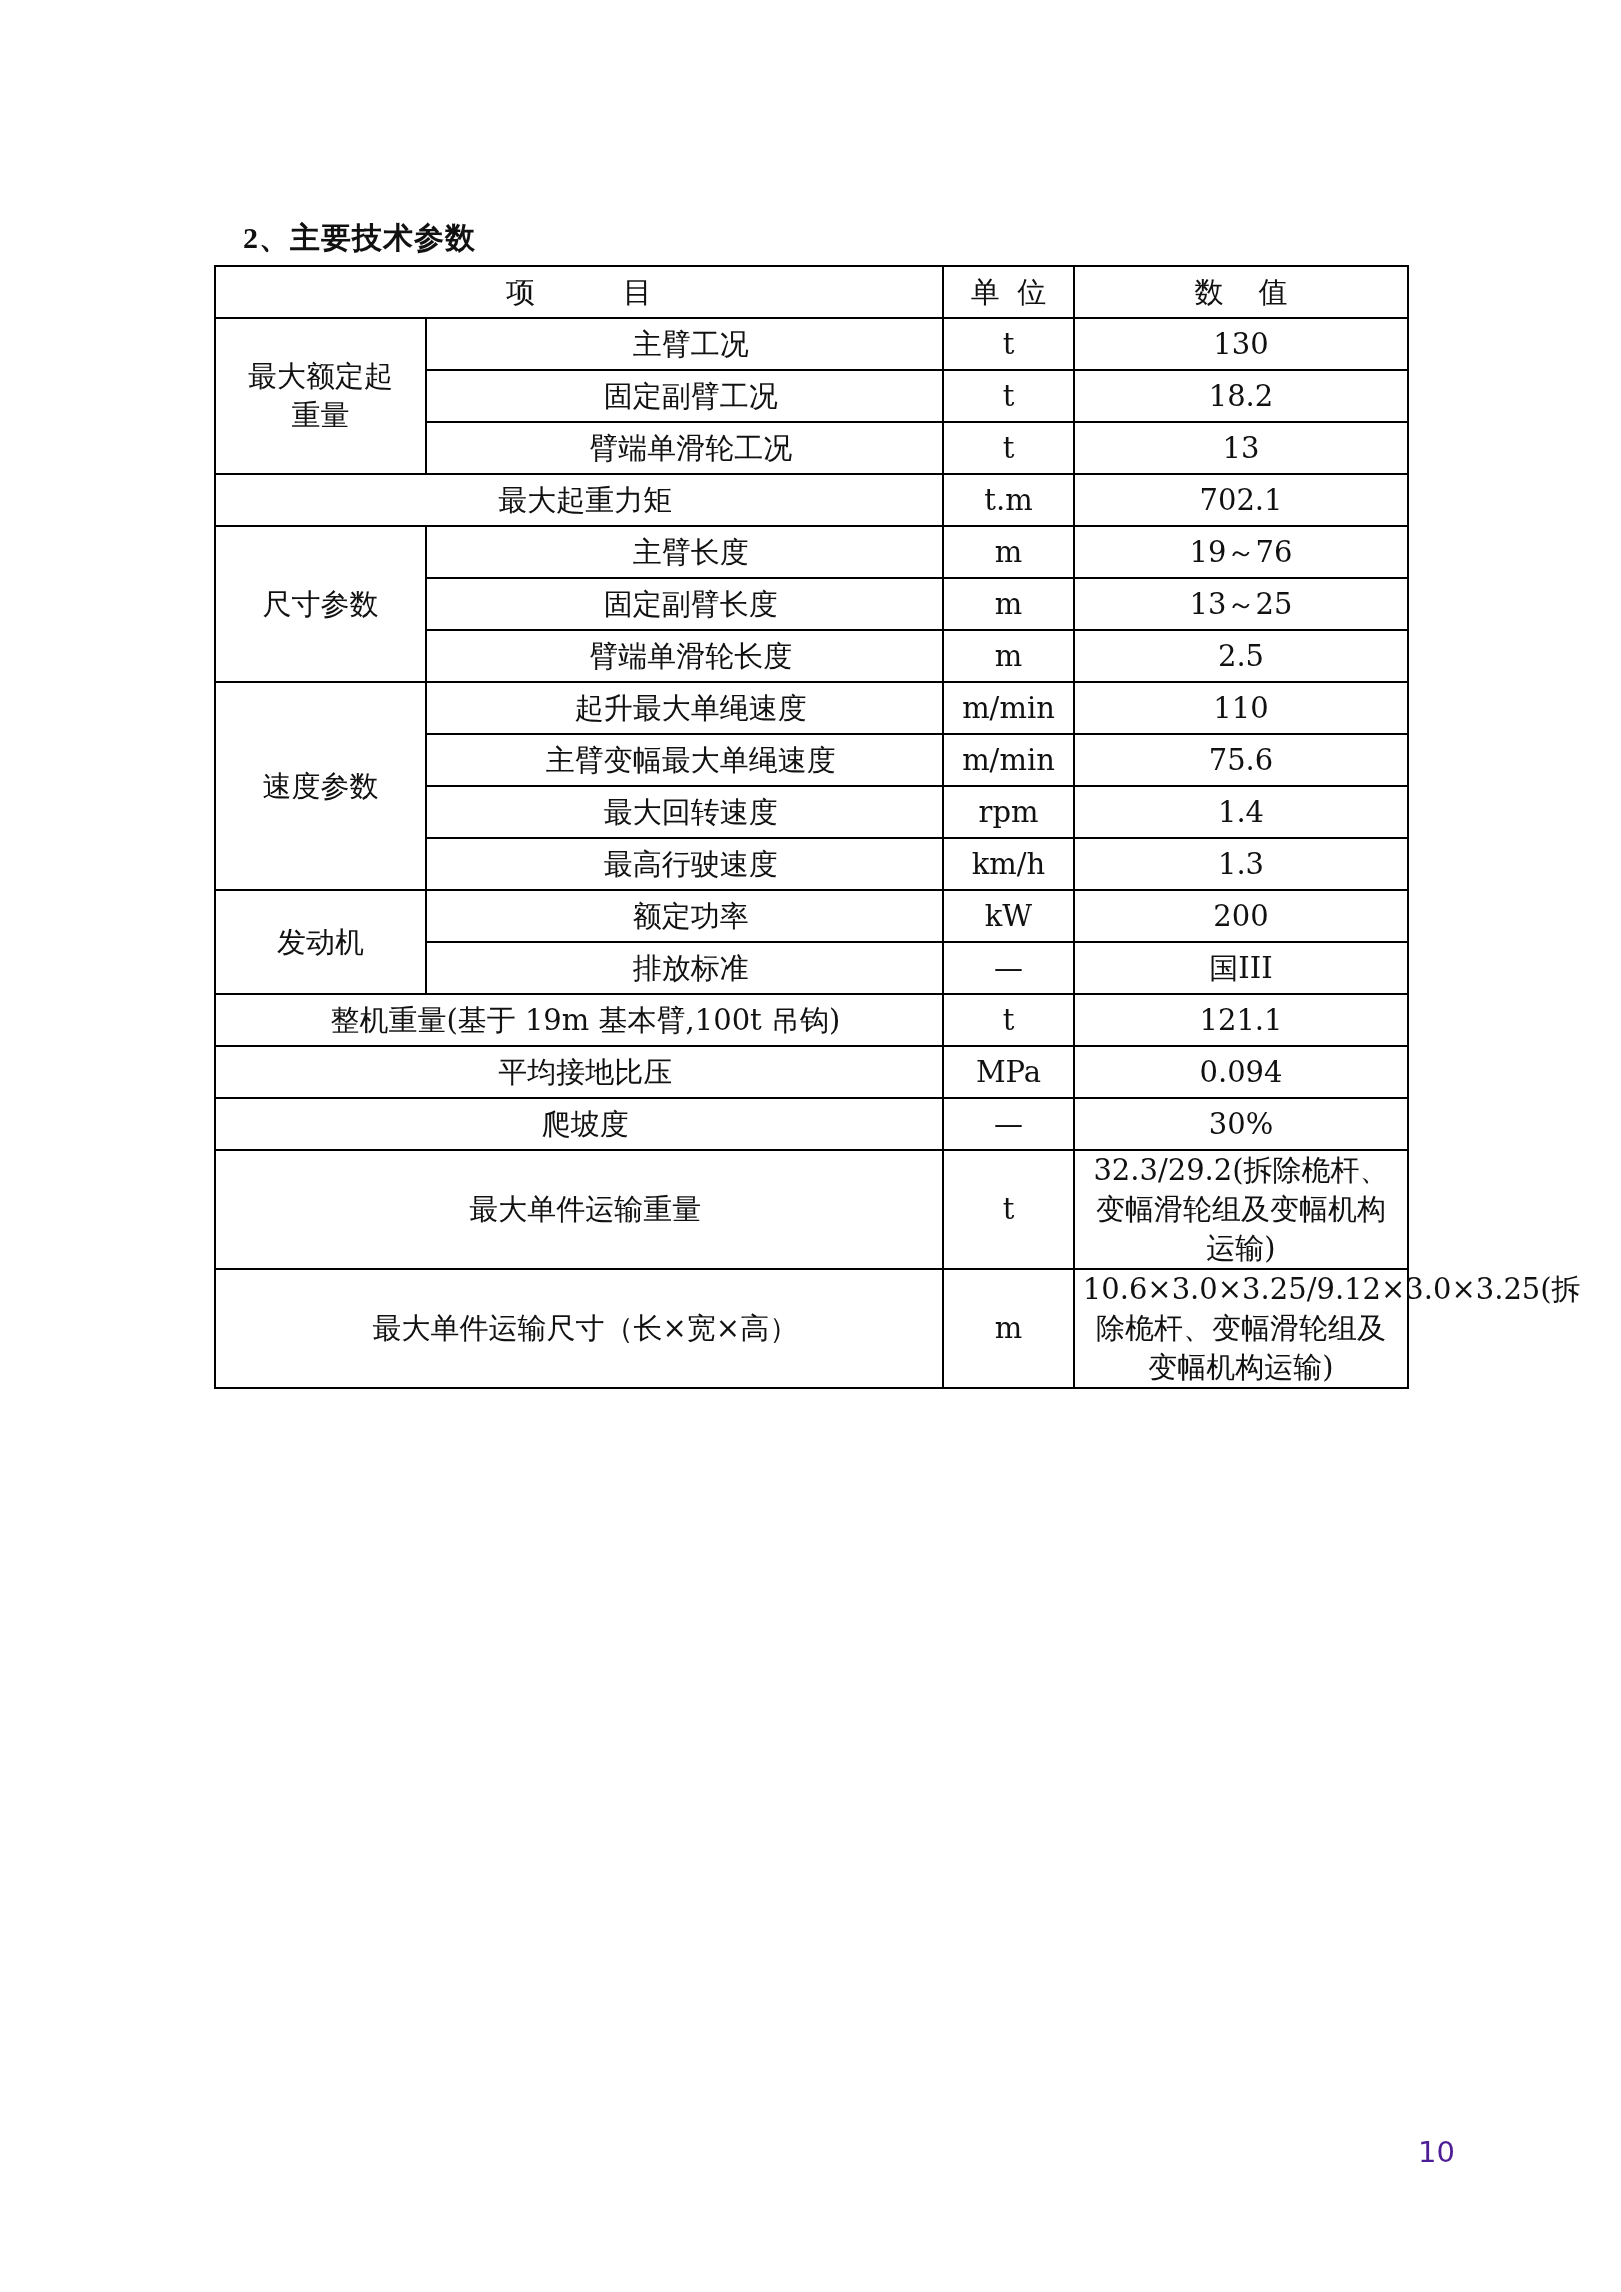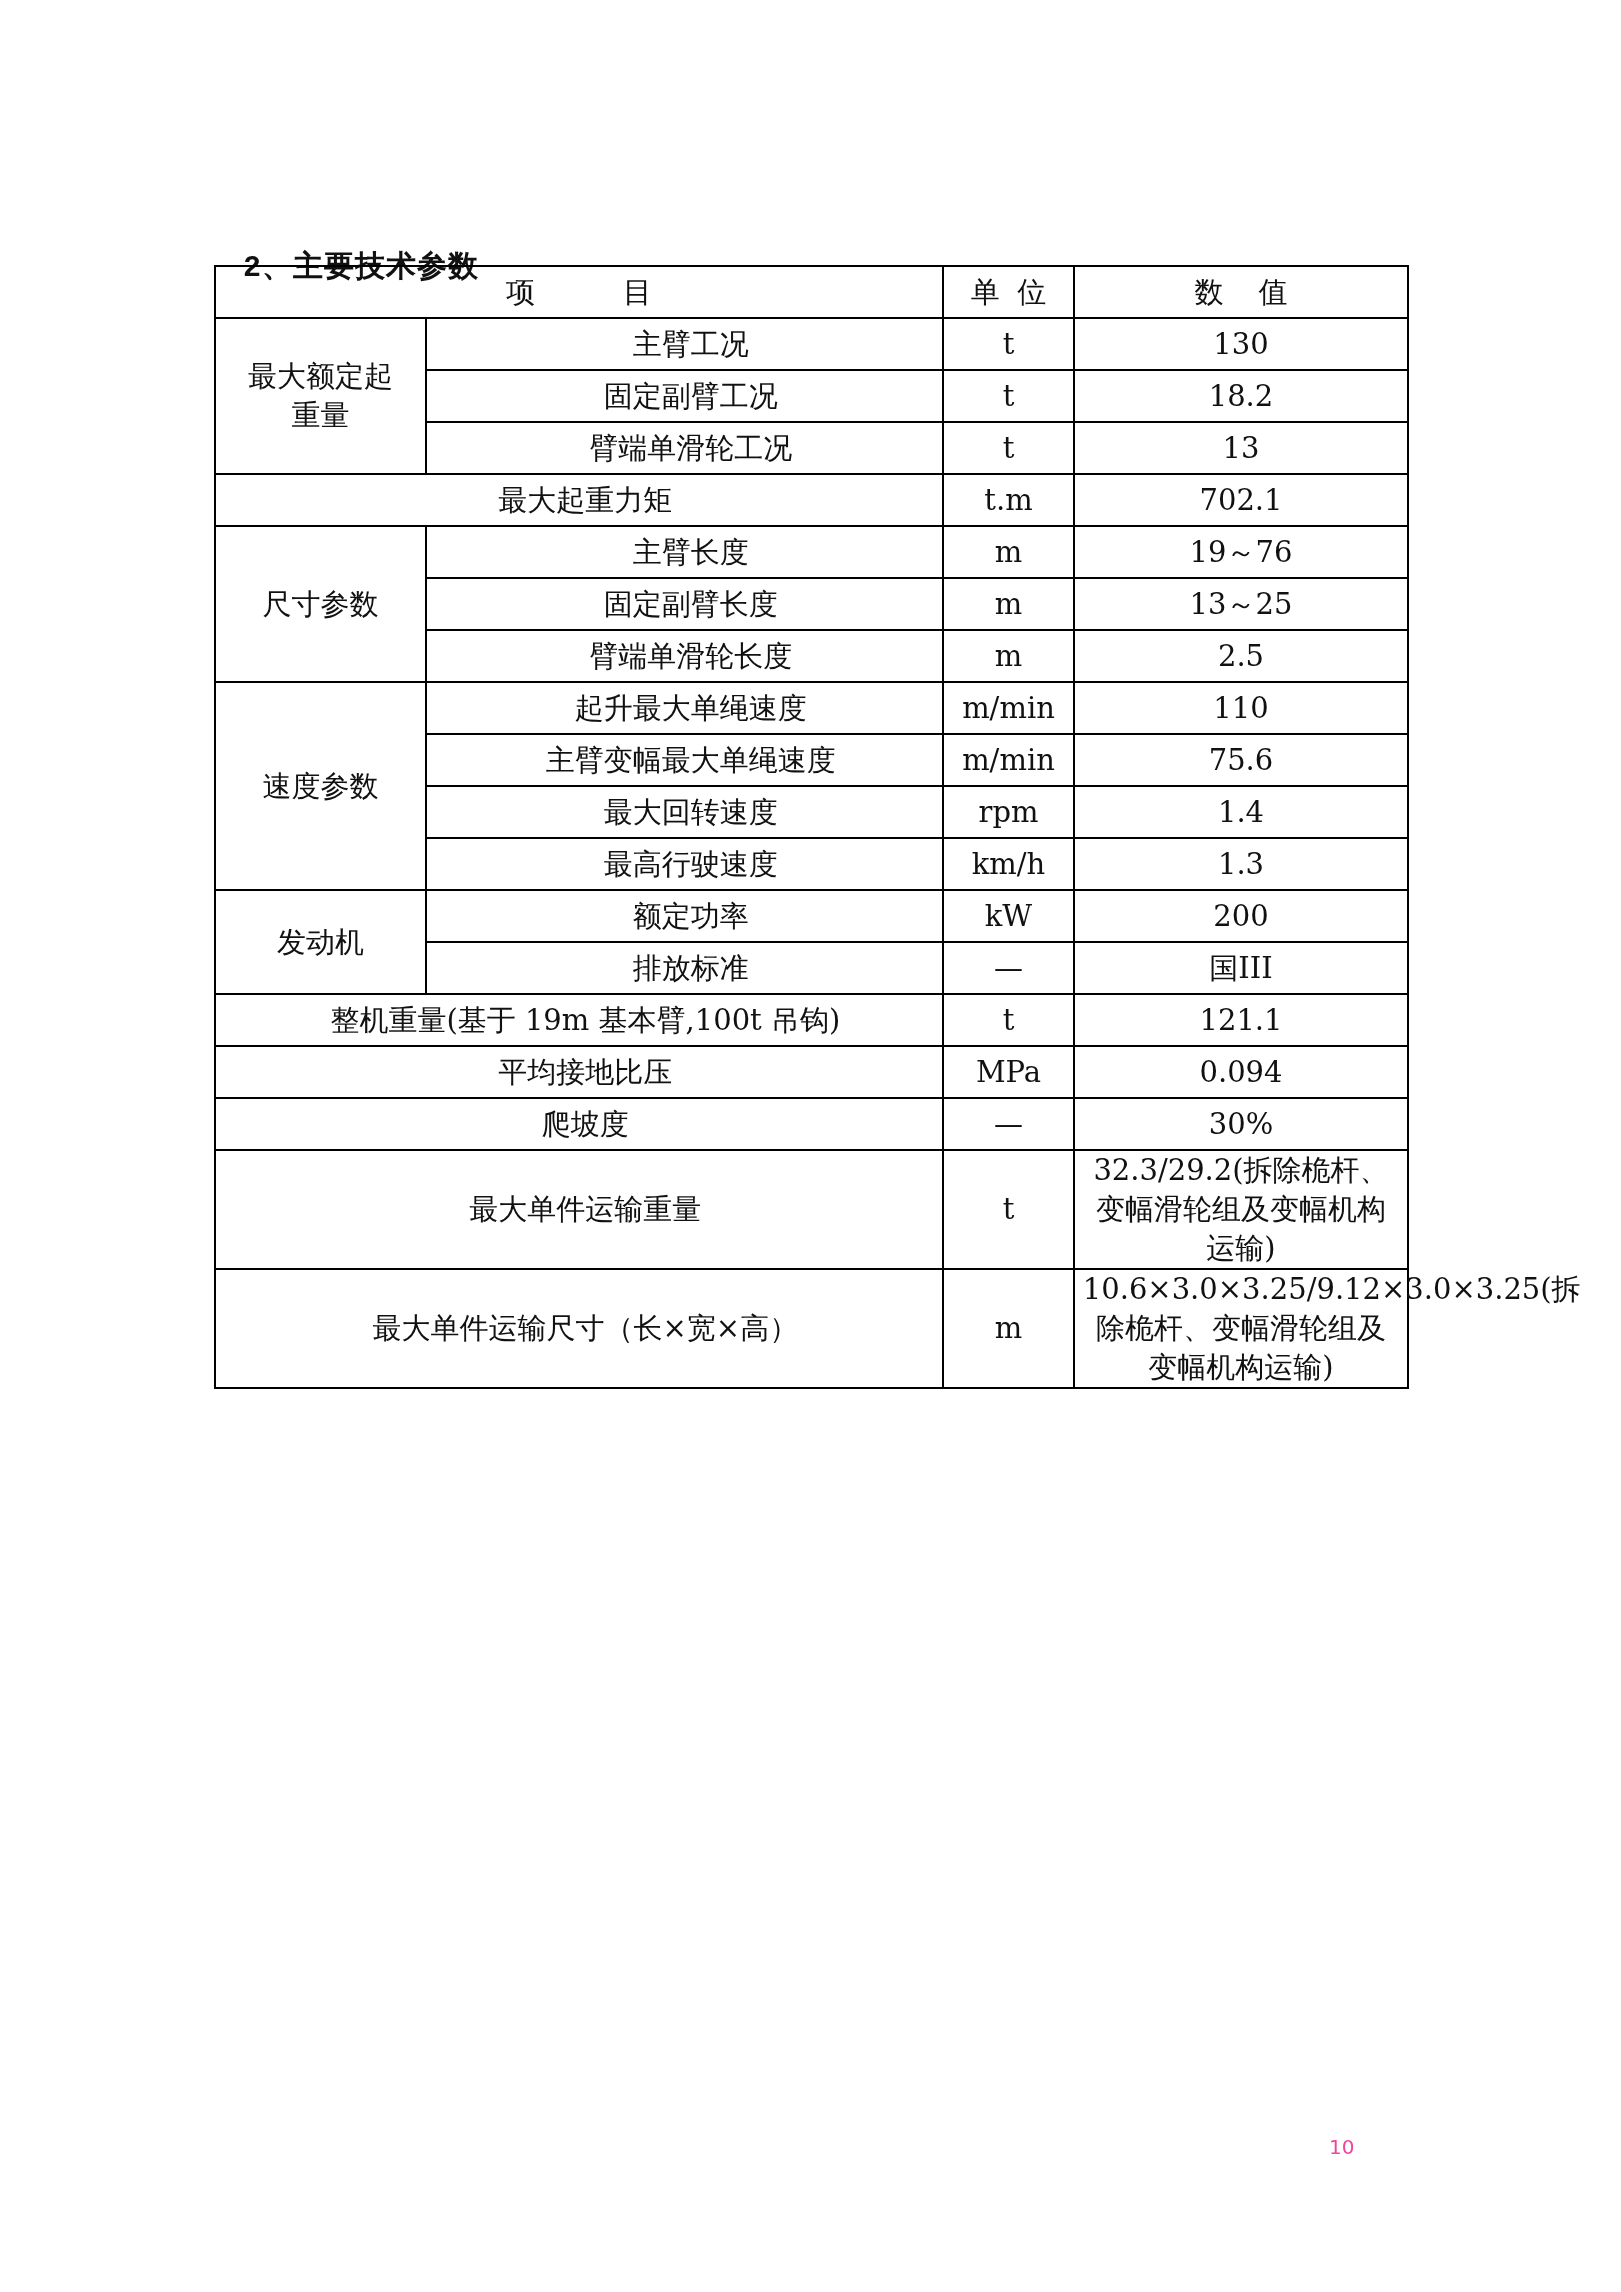--- a/index.html
+++ b/index.html
@@ -1,34 +1,34 @@
 <!DOCTYPE html>
 <html><head>
 <meta charset="utf-8">
 <style>
   html, body { margin: 0; padding: 0; background: #ffffff; }
   body { width: 1621px; height: 2293px; position: relative; overflow: hidden;
          font-family: "DejaVu Serif", "Liberation Serif", serif; color: #111; }
   .heading { position: absolute; left: 243px; top: 218px; font-size: 30px; font-weight: bold;
-             font-family: Liberation Mono, monospace; letter-spacing: 1px; white-space: nowrap; margin-top: 28px; }
+             font-family: Liberation Serif, serif; letter-spacing: 1px; white-space: nowrap; }
   table.spec { position: absolute; left: 214px; top: 265px; width: 1193px;
                border-collapse: collapse; table-layout: fixed; font-size: 29px; }
   table.spec td, table.spec th { border: 2.9px solid #000; padding: 0; font-weight: normal;
                height: 50px; line-height: 39px; vertical-align: middle; }
   .c-item { padding-left: 12.7px !important; text-align: center; white-space: nowrap; }
   .c-group { text-align: center; }
   .c-center { text-align: center; }
   .hdr-item { letter-spacing: 88px; text-indent: 88px; margin-top: 17px; }
   .hdr-sp { letter-spacing: 17.6px; text-indent: 17.6px; }
   .hdr-sp2 { letter-spacing: 35px; text-indent: 35px; }
   .tall1 td { height: 123px; }
   .tall2 td { height: 162px; }
   .multi { line-height: 42px; font-size: 29px; padding: 0 7.8px !important; }
-  .pagenum { position: absolute; left: 1329px; top: 2135px; font-size: 20px;
-             font-family: "DejaVu Sans", "Liberation Sans", sans-serif; color: #ec4899; }
+  .pagenum { position: absolute; left: 1418px; top: 2135px; font-size: 29px;
+             font-family: "DejaVu Sans", "Liberation Sans", sans-serif; color: #4c1d95; }
 </style>
 </head>
 <body>
 
 <div class="heading">2、主要技术参数</div>
 
 <table class="spec">
   <colgroup>
     <col style="width:211px">
       <col style="width:517px">

